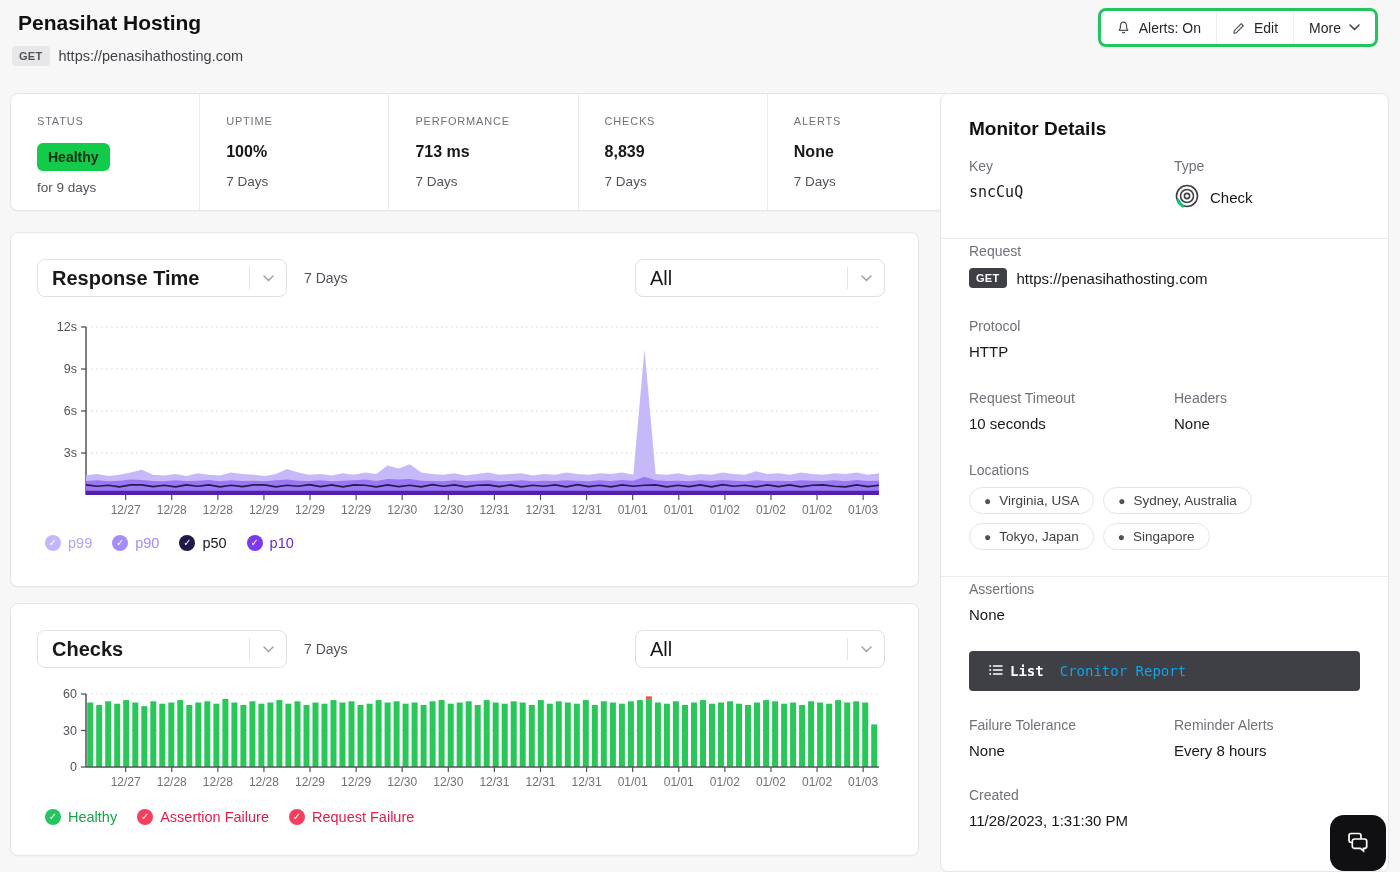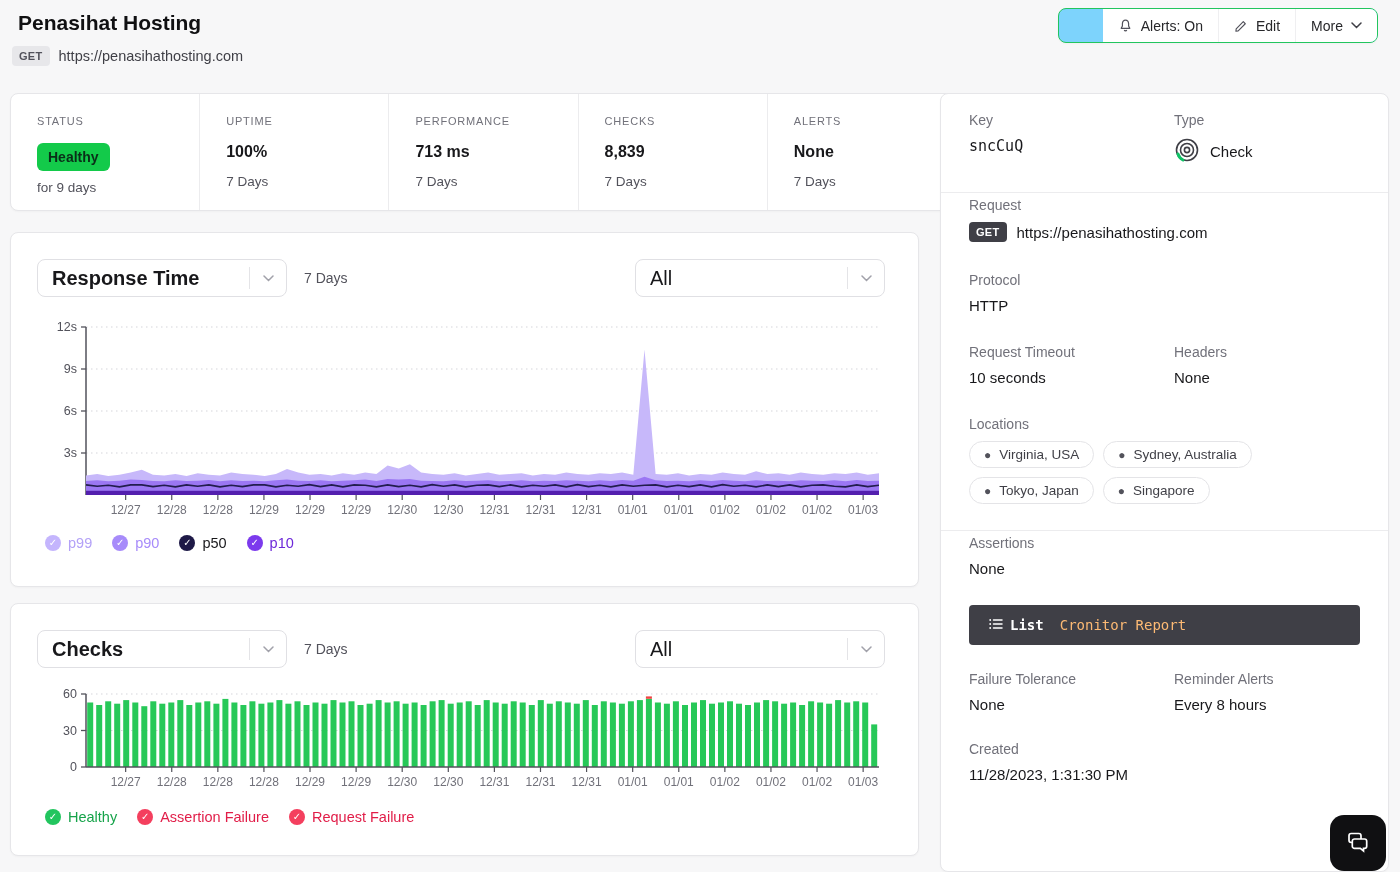--- a/index.html
+++ b/index.html
@@ -16,23 +16,22 @@
   .page-title { position: absolute; left: 18px; top: 11px; font-size: 21px; font-weight: 700; color: #101012; }
   .url-row { position: absolute; left: 12px; top: 46px; display: flex; align-items: center; gap: 9px; }
   .method-badge-light {
     background: #e7e7ea; color: #52525b; font-size: 11px; font-weight: 700;
     padding: 4px 7px; border-radius: 4px; letter-spacing: .3px;
   }
   .url-text { font-size: 14.5px; color: #3f3f46; }
 
   .actions-group {
     position: absolute; right: 22px; top: 8px; display: flex; background: #7dd3fc;
-    border: 1px solid #22c55e; border-radius: 8px; overflow: hidden;
+    border: 3px solid #22c55e; border-radius: 8px; overflow: hidden;
     box-shadow: 0 1px 2px rgba(0,0,0,.03);
-    padding-left: 44px;
   }
   .action-btn {
     display: flex; align-items: center; gap: 8px; padding: 0 15px; height: 33px;
     font-size: 14px; color: #27272a; background: #fff; border: none; cursor: pointer;
   }
   .action-btn + .action-btn { border-left: 1px solid #efeff1; }
   .action-btn svg { display: block; }
 
   
   .card {
@@ -102,21 +101,21 @@
   .chip {
     display: flex; align-items: center; gap: 8px; border: 1px solid #e4e4e7; border-radius: 999px;
     padding: 5px 14px; font-size: 13.5px; color: #3f3f46; background: #fff;
   }
   .chip .bullet { font-size: 12px; color: #52525b; }
   .notify-bar {
     margin-top: 8px; background: #3f3f46; border-radius: 4px; height: 40px;
     display: flex; align-items: center; gap: 16px; padding: 0 20px; cursor: pointer;
   }
   .notify-list-tag { display: flex; align-items: center; gap: 7px; color: #fff; font-size: 14px; font-weight: 700; }
-  .notify-name { color: #fdba74; font-size: 14px; text-align: center; }
+  .notify-name { color: #0ea5e9; font-size: 14px; text-align: center; }
 
   
   .chat-fab {
     position: absolute; left: 1330px; top: 815px; width: 56px; height: 56px;
     background: #101012; border-radius: 14px; display: flex; align-items: center;
     justify-content: center; cursor: pointer; border: none;
   }
 </style>
 </head>
 <body>
@@ -441,20 +440,21 @@
         <span style="color: rgb(225, 29, 72);">Assertion Failure</span>
       </span>
       <span class="legend-item">
         <span class="legend-dot" style="background: rgb(244, 63, 94);">✓</span>
         <span style="color: rgb(225, 29, 72);">Request Failure</span>
       </span>
     </div>
 </div>
 
 <div class="card" id="details-card">
+  <h2 class="details-title">Monitor Details</h2>
 
   <div class="detail-grid mt-18">
     <div>
       <div class="dlabel">Key</div>
       <div class="dvalue mono">sncCuQ</div>
     </div>
     <div>
       <div class="dlabel">Type</div>
       <div class="dvalue type-row">
         <span>

